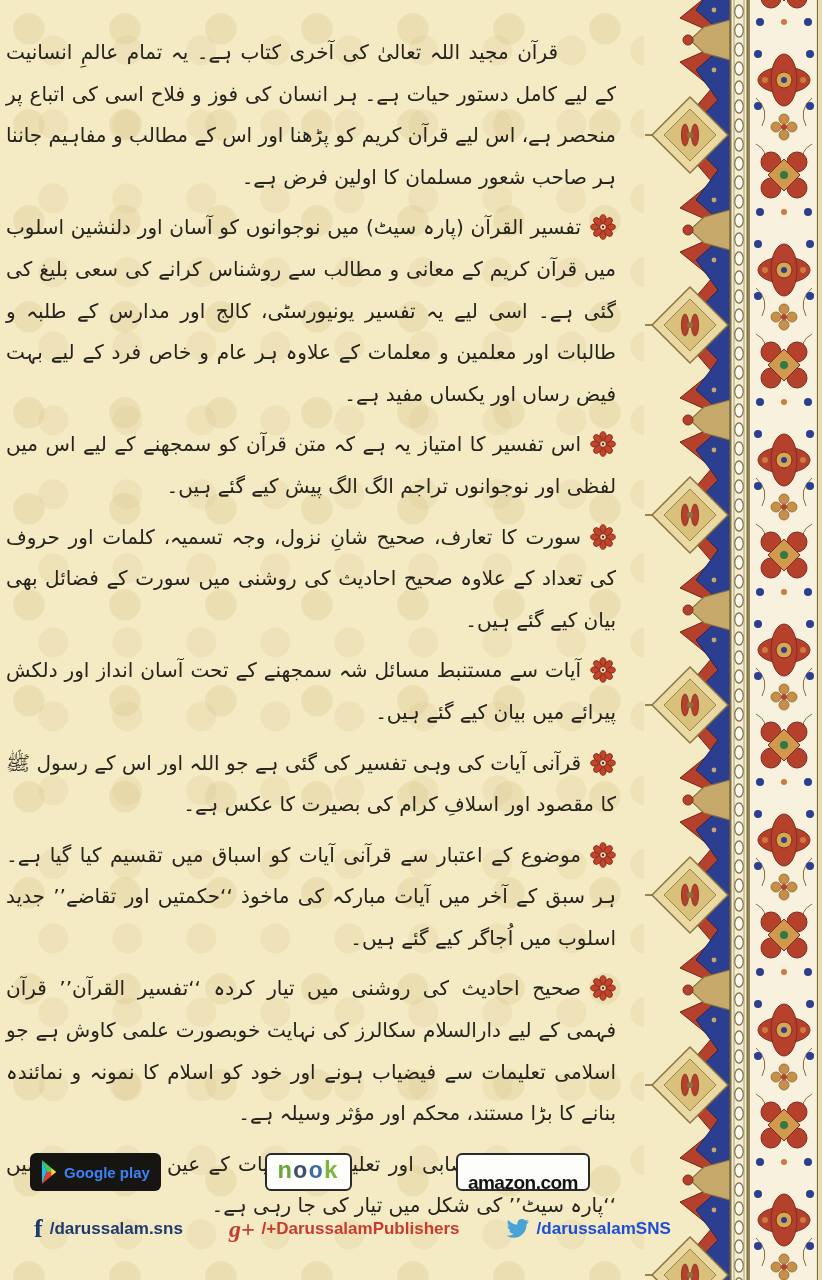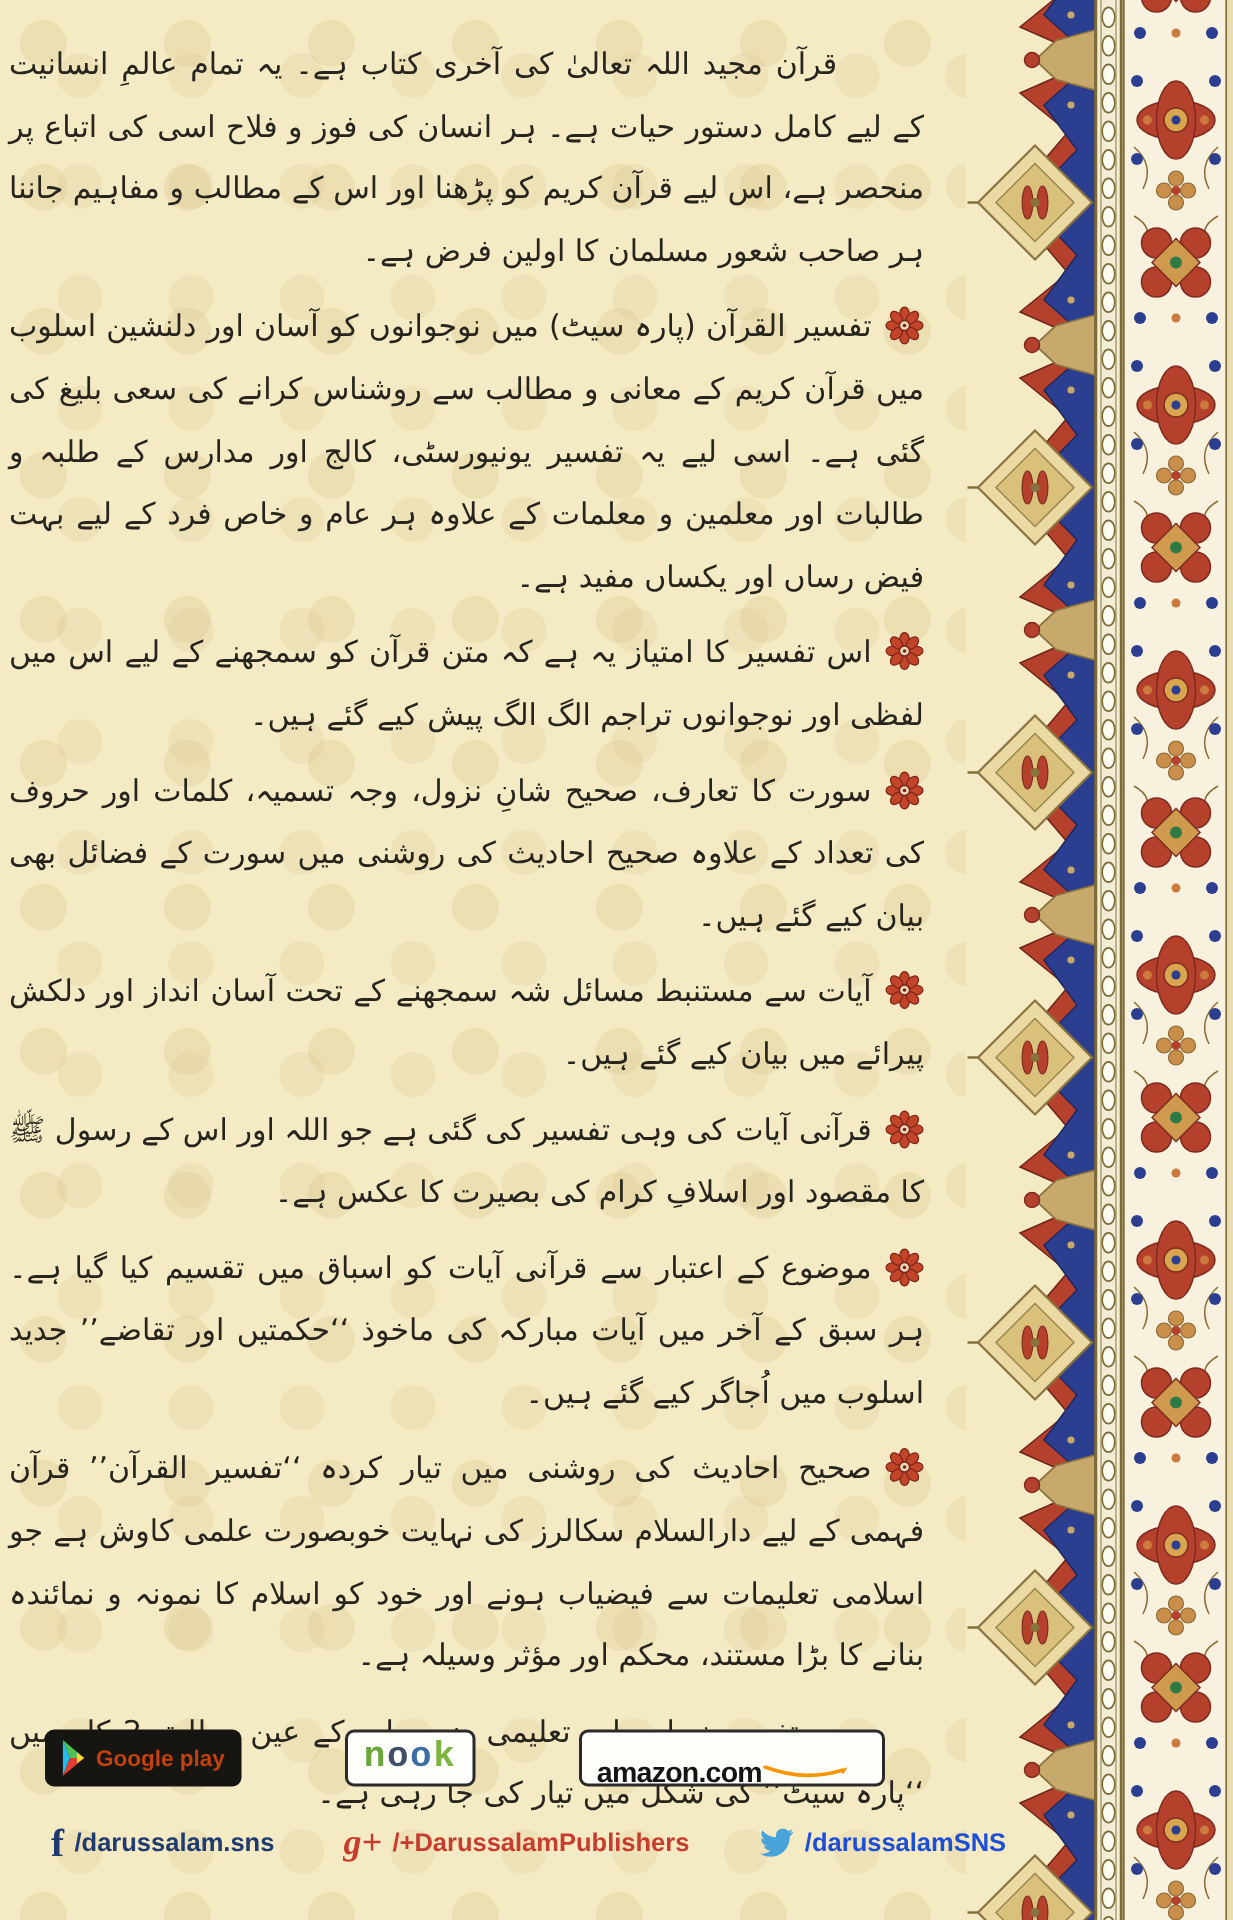--- a/index.html
+++ b/index.html
@@ -7,47 +7,47 @@
     width:822px;height:1280px;position:relative;overflow:hidden;
     background-color:#f4eac3;
     background-image:
       radial-gradient(circle at 30% 30%, rgba(205,183,120,.22) 0 16%, transparent 17%),
       radial-gradient(circle at 72% 68%, rgba(205,183,120,.16) 0 20%, transparent 21%);
     background-size:96px 96px, 74px 74px;
     font-family:"DejaVu Sans", sans-serif;
   }
   
   .content{
-    position:absolute; top:22px; left:6px; right:206px;
+    position:absolute; top:32px; left:6px; right:206px;
     direction:rtl; text-align:justify;
     color:#26241c; font-size:20px; line-height:2.08;
   }
   .para{margin:0 0 9px 0;}
   .para.indent{text-indent:58px;}
   .rosette{
     display:inline-block;width:26px;height:26px;vertical-align:-6px;
     margin-inline-end:9px;
   }
   
   .border-wrap{position:absolute;top:0;right:0;width:178px;height:1280px;}
   
   .badges-row{
     position:absolute;left:30px;top:1150px;width:560px;height:44px;
     display:flex;align-items:center;justify-content:space-between;
   }
   .badge{
     height:38px;border-radius:6px;display:flex;align-items:center;
     padding:0 11px;box-sizing:border-box;gap:7px;
   }
-  .badge.dark{background:#171512;color:#c2410c;}
+  .badge.dark{background:#171512;color:#3b82f6;}
   .badge.light{background:#fdfdfa;border:2px solid #2a2a2a;color:#111;}
   .badge-label{font-family:"Liberation Sans", sans-serif;font-size:15px;font-weight:bold;white-space:nowrap;}
   .nook-word{font-family:Liberation Mono, monospace;font-size:24px;font-weight:bold;letter-spacing:1px;line-height:1;}
   .nook-l0{color:#6da53d;} .nook-l1{color:#414f66;} .nook-l2{color:#3e6ca3;} .nook-l3{color:#7db33f;}
-  .amazon-badge{flex-direction:row;justify-content:center;gap:0;padding:20px 10px 0 10px;}
+  .amazon-badge{flex-direction:column;justify-content:center;gap:0;padding:20px 10px 0 10px;}
   .amazon-label{font-family:"Liberation Sans", sans-serif;font-size:19px;font-weight:bold;letter-spacing:-.5px;line-height:1;color:#141414;}
   
   .social-row{
     position:absolute;left:34px;top:1212px;width:600px;height:34px;
     display:flex;align-items:center;gap:46px;
     font-family:"Liberation Sans", sans-serif;font-size:17px;font-weight:bold;
   }
   .social-item{display:flex;align-items:center;gap:7px;}
   .fb-glyph{font-family:"Liberation Serif", serif;font-weight:bold;font-size:26px;line-height:1;}
   .gp-glyph{font-family:"Liberation Serif", serif;font-weight:bold;font-style:italic;font-size:24px;line-height:1;}

